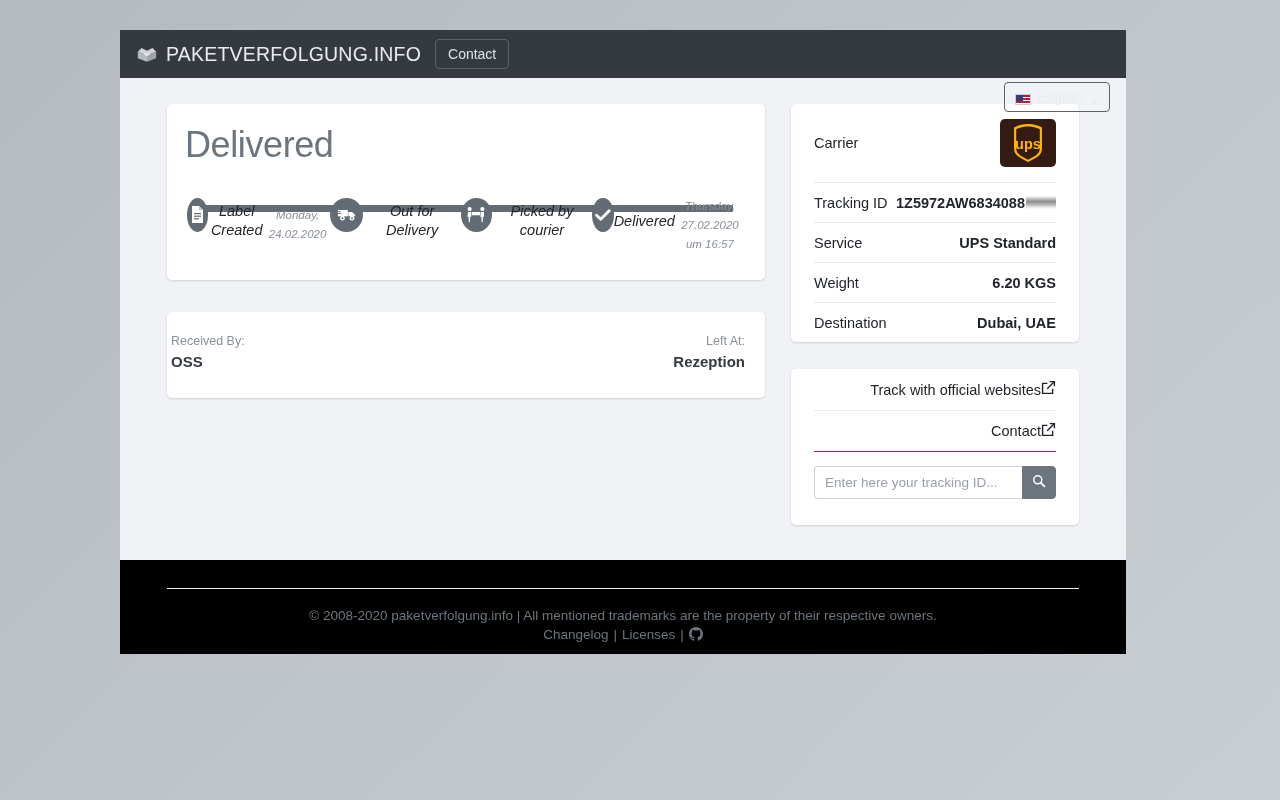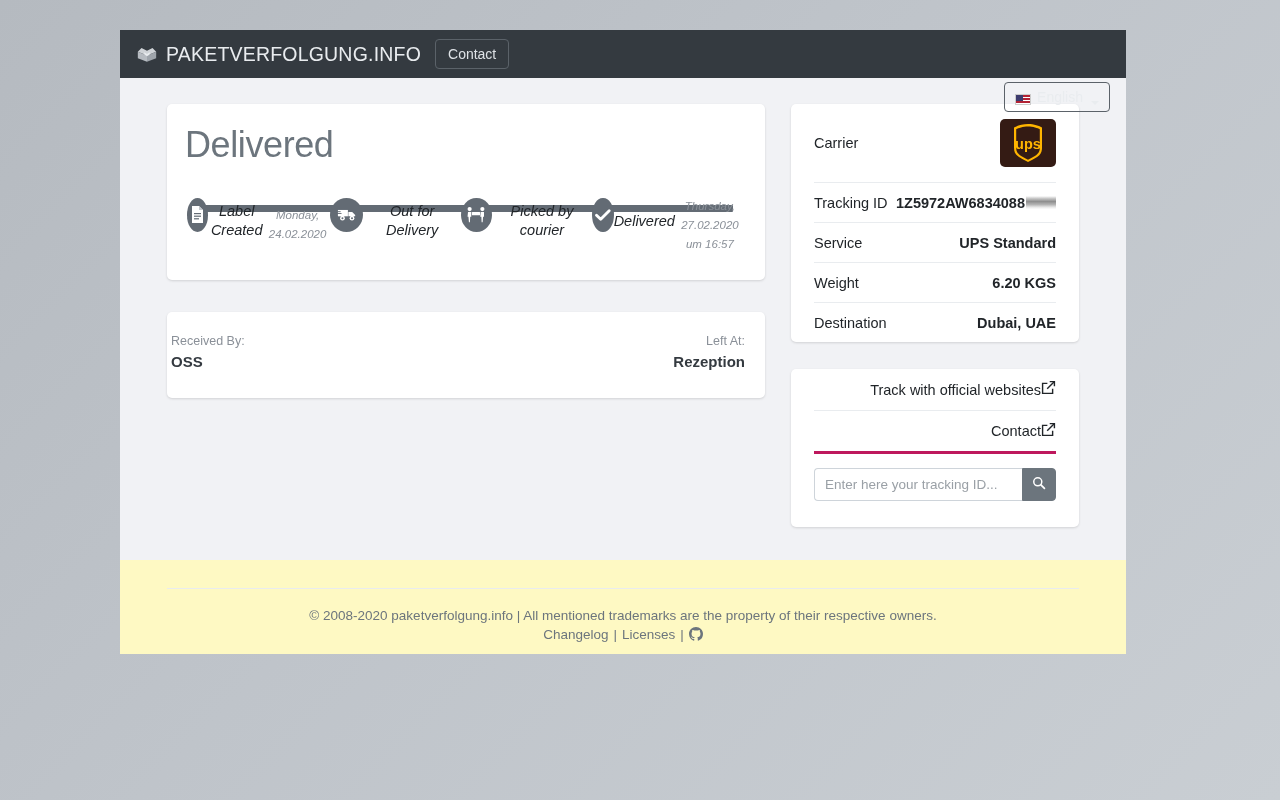--- a/index.html
+++ b/index.html
@@ -216,21 +216,21 @@
     display: flex; align-items: center; justify-content: flex-end;
     min-height: 41px;
     border-top: 1px solid #e9ecef;
     padding: 9px 0;
     cursor: pointer;
   }
   .link-row:first-child { border-top: none; }
   .link-text { font-size: 14.5px; color: #212529; }
   .search-wrap {
     display: flex;
-    border-top: 3px solid #be185d;
+    border-top: 1px solid #be185d;
     padding-top: 14px;
     margin-top: 0;
   }
   .search-input {
     flex: 1;
     height: 33px;
     border: 1px solid #ced4da;
     border-right: none;
     border-radius: 4px 0 0 4px;
     padding: 0 10px;
@@ -248,21 +248,21 @@
     border-radius: 0 4px 4px 0;
     display: flex; align-items: center; justify-content: center;
     cursor: pointer;
   }
 
   
   #footer {
     position: absolute;
     left: 0; right: 0; bottom: 0;
     height: 94px;
-    background: #fef9c3;
+    background: #000000;
     padding-top: 4px;
   }
   #footer hr {
     border: none;
     border-top: 1px solid #e9ecef;
     margin: 24px 47px 0 47px;
   }
   .footer-text {
     text-align: center;
     font-size: 13.5px;

